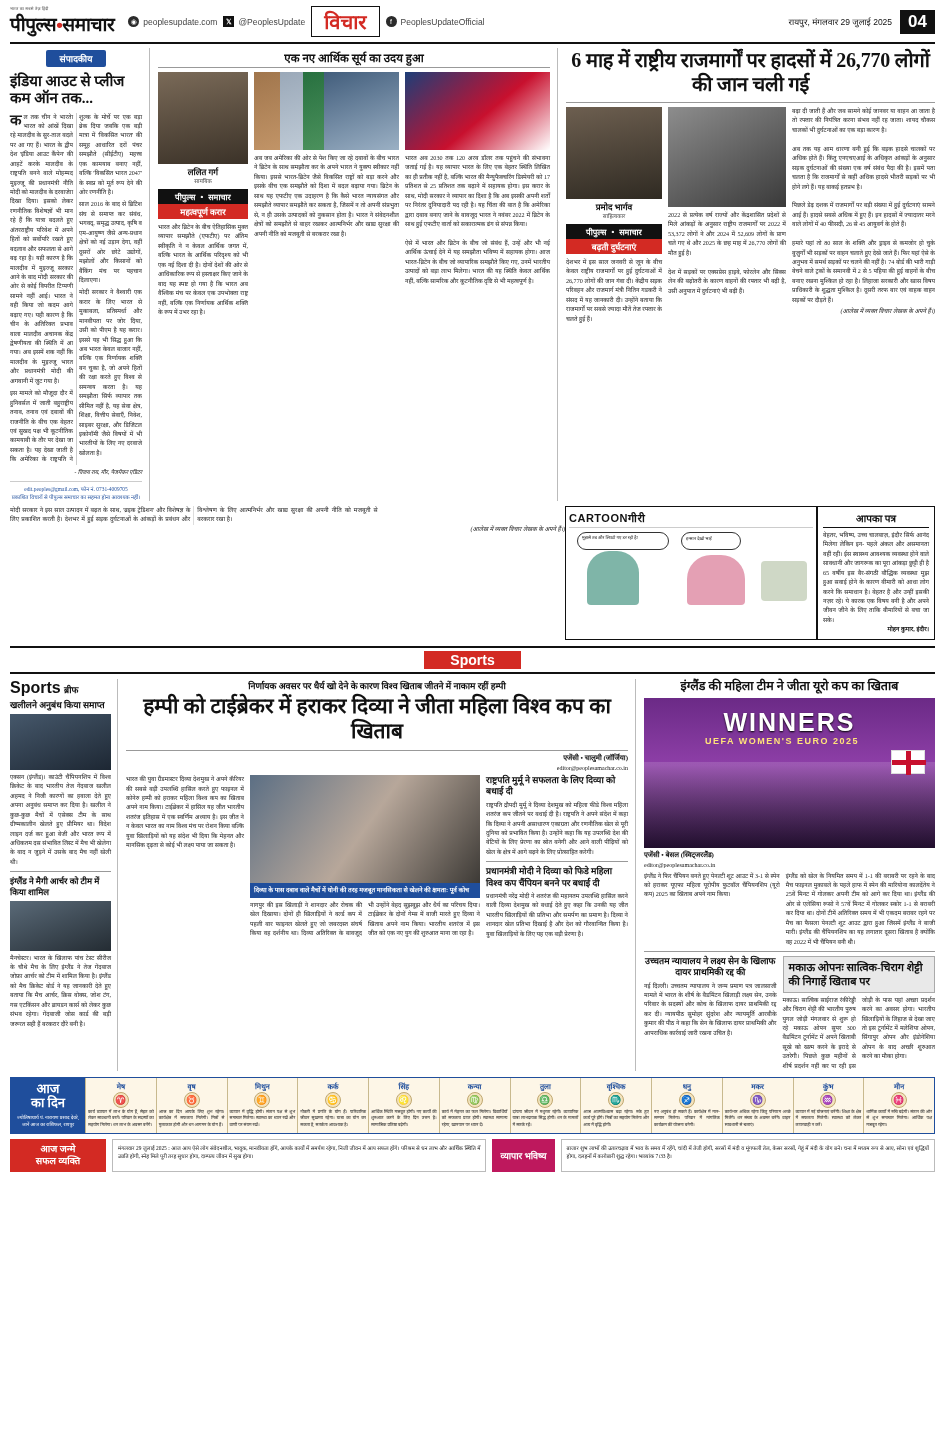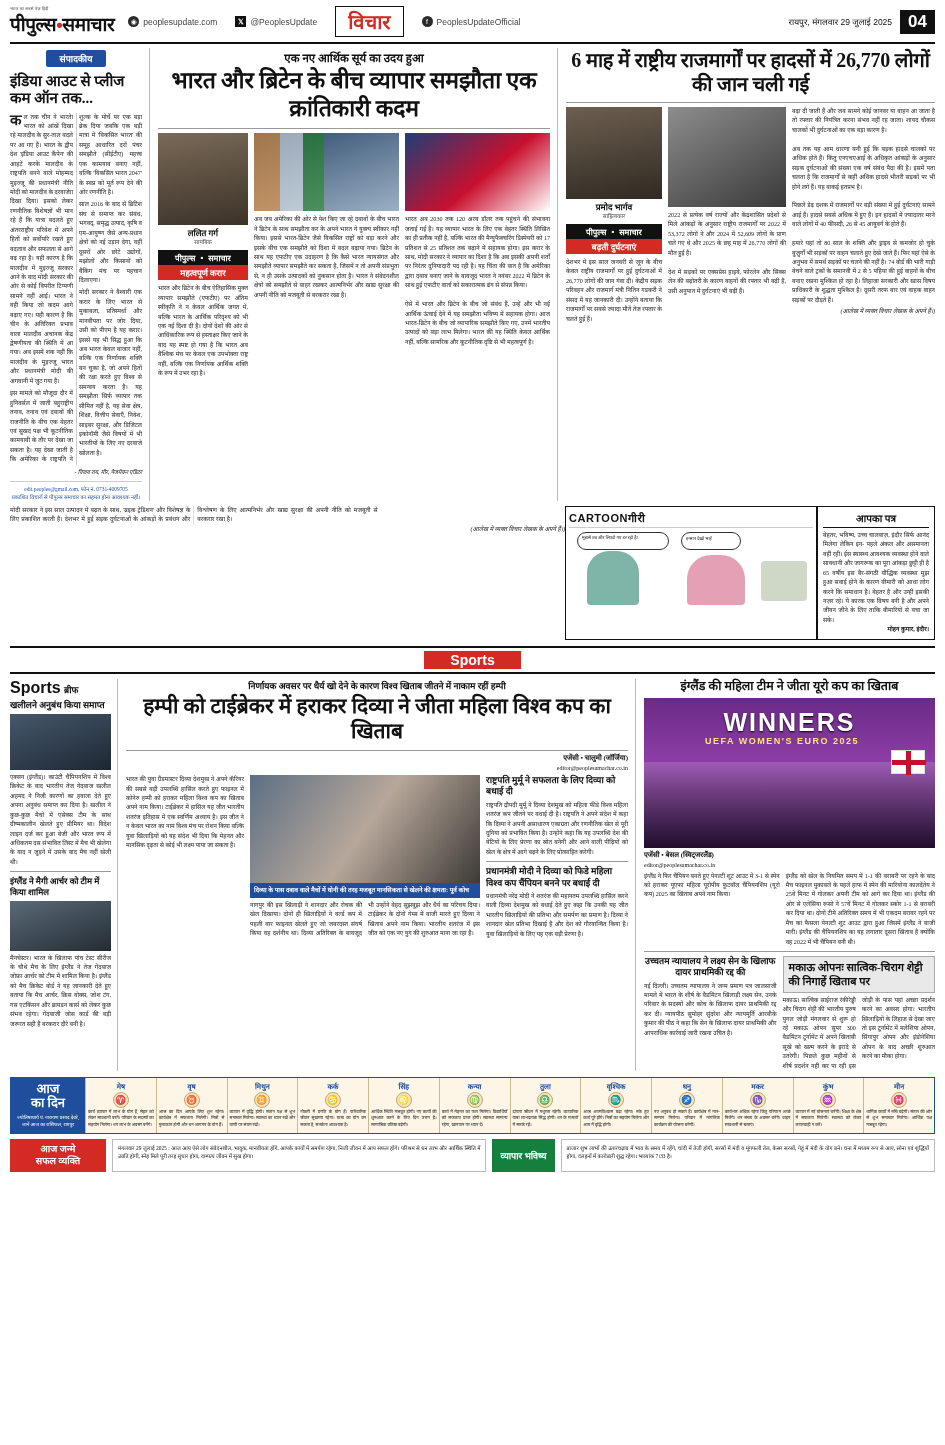--- a/index.html
+++ b/index.html
@@ -14,21 +14,21 @@
     position: relative;
   }
   .page { width: 945px; height: 1445px; padding: 6px 10px; position: relative; background:#fff; }
 
   
   .masthead { display:flex; align-items:center; border-bottom:2px solid #111; padding-bottom:5px; margin-bottom:4px; }
   .logo-block { display:flex; flex-direction:column; align-items:flex-start; }
   .logo-top { font-size:4px; letter-spacing:.2px; color:#333; font-family:"Liberation Sans",sans-serif; }
   .logo-main { font-family:"Liberation Sans",sans-serif; font-weight:bold; font-size:19px; letter-spacing:-.5px; }
   .logo-main .dot { color:#d32a23; }
-  .mast-mid { display:flex; align-items:center; gap:18px; margin-left:14px; flex:1; }
+  .mast-mid { display:flex; align-items:center; gap:6px; margin-left:14px; flex:1; }
   .mast-item { display:flex; align-items:center; gap:4px; font-size:8.5px; color:#444; font-family:"Liberation Sans",sans-serif; }
   .circ { width:11px;height:11px;border-radius:50%;background:#2b2b2b;color:#fff;display:inline-flex;align-items:center;justify-content:center;font-size:7px; }
   .sq { width:11px;height:11px;background:#111;color:#fff;display:inline-flex;align-items:center;justify-content:center;font-size:7px;font-weight:bold; }
   .vichar-box { border:1.5px solid #111; padding:1px 12px; }
   .vichar-box span { color:#d32a23; font-weight:bold; font-size:20px; font-family:"Liberation Sans",sans-serif; }
   .mast-right { display:flex; align-items:center; gap:8px; }
   .mast-date { font-size:8.5px; font-family:"Liberation Sans",sans-serif; }
   .pagenum { background:#111; color:#fff; font-weight:bold; font-size:17px; padding:2px 8px; font-family:"Liberation Sans",sans-serif; }
   .rule-thin { border-top:.6px solid #999; }
   .body-text { font-size:6.1px; line-height:1.55; text-align:justify; color:#1a1a1a; }
@@ -113,21 +113,21 @@
   .horo-left .t2 { font-size:4.8px; text-align:center; margin-top:4px; line-height:1.45; }
   .horo-cells { flex:1; display:flex; }
   .horo-cell { flex:1; border-left:.6px solid #c8b98e; padding:3px 2px; }
   .horo-sign { text-align:center; font-size:7.2px; font-weight:bold; color:#1f4e9c; }
   .horo-ico { width:16px;height:16px;margin:1px auto;border-radius:50%;background:#f4e3bd;border:.6px solid #c0a870; display:flex;align-items:center;justify-content:center;font-size:9px;color:#8a6a2a;}
   .horo-txt { font-size:4.3px; line-height:1.45; text-align:justify; color:#222; }
 
   .footer-row { margin-top:5px; display:flex; gap:6px; align-items:stretch; }
   .foot-red { width:96px; background:#d32a23; color:#fff; text-align:center; font-weight:bold; font-size:9.5px; padding:5px 3px; line-height:1.25; }
   .foot-text { flex:1; border:1px solid #bbb; font-size:5.4px; padding:4px 5px; line-height:1.5; text-align:justify; }
-  .foot-tag { background:#15803d; color:#fff; font-weight:bold; font-size:9px; padding:8px 8px; display:flex; align-items:center; }
+  .foot-tag { background:#be185d; color:#fff; font-weight:bold; font-size:9px; padding:8px 8px; display:flex; align-items:center; }
   .flagstripe { position:absolute; inset:0; }
 </style>
 </head>
 <body>
 
 <div class="page">
 
   <div class="masthead">
     <div class="logo-block">
       <div class="logo-top">भारत का सबसे तेज़ हिंदी</div>
@@ -171,21 +171,20 @@
         <p>साल 2016 के बाद से ब्रिटिश संघ से समाप्त कर संबंध, भगवद्, समृद्ध उत्पाद, कृषि व एम-आयुष्ण जैसे अन्य-प्रधान क्षेत्रों को नई उड़ान देगा, वहीं दूसरों ओर छोटे उद्योगों, मझोलों और किसानों को बैंकिंग मंच पर पहचान दिलाएगा।</p>
         <p>मोदी सरकार ने वैश्वारी एक करार के लिए भारत से मुकाबला, प्रतिस्पर्धा और मानवीयता पर जोर दिया, उसी को पीएम है यह करार। इससे यह भी सिद्ध हुआ कि अब भारत केवल बाजार नहीं, बल्कि एक निर्णायक शक्ति बन चुका है, जो अपने हितों की रक्षा करते हुए विश्व से समन्वय करता है। यह समझौता सिर्फ व्यापार तक सीमित नहीं है, यह सेवा क्षेत्र, शिक्षा, वित्तीय सेवाएँ, निवेश, साइबर सुरक्षा, और डिजिटल इकोनॉमी जैसे विषयों में भी भारतीयों के लिए नए दरवाजे खोलता है।</p>
       </div>
       <div class="edit-sign">- विजय राय, मीर, पेजमेकर एडिटर</div>
       <div class="edit-contact" style="white-space:pre-line;">edit.peoples@gmail.com, फोन नं. 0731-4009705
 प्रकाशित विचारों से पीपुल्स समाचार का सहमत होना आवश्यक नहीं।</div>
     </div>
 
     <div class="col-mid">
       <div class="kicker">एक नए आर्थिक सूर्य का उदय हुआ</div>
-      <div class="headline-main">भारत और ब्रिटेन के बीच व्यापार समझौता एक क्रांतिकारी कदम</div>
       <div class="rule-thin" style="margin-bottom:4px;"></div>
 
       <div class="mid-body">
         <div class="mid-c1">
           <div class="photo" style="height:92px;background:linear-gradient(170deg,#7a6a58,#3b3228);"></div>
           <div class="author-name">ललित गर्ग</div>
           <div class="author-role">सामयिक</div>
           <div class="badge-strip">
             <span class="bl">पीपुल्स</span>
             <span class="bl r">•</span>

